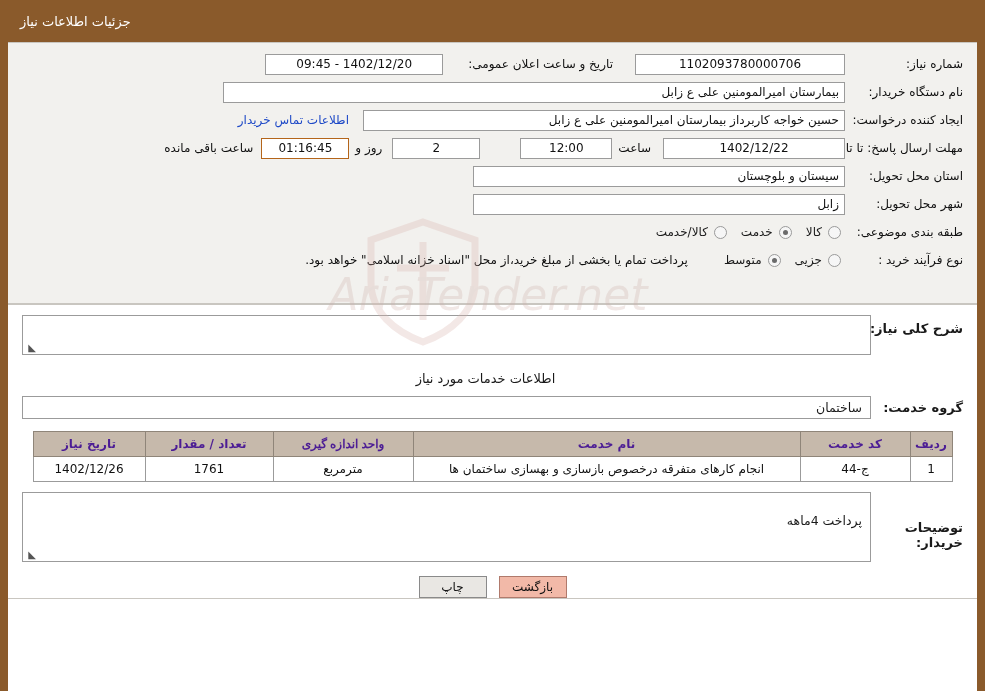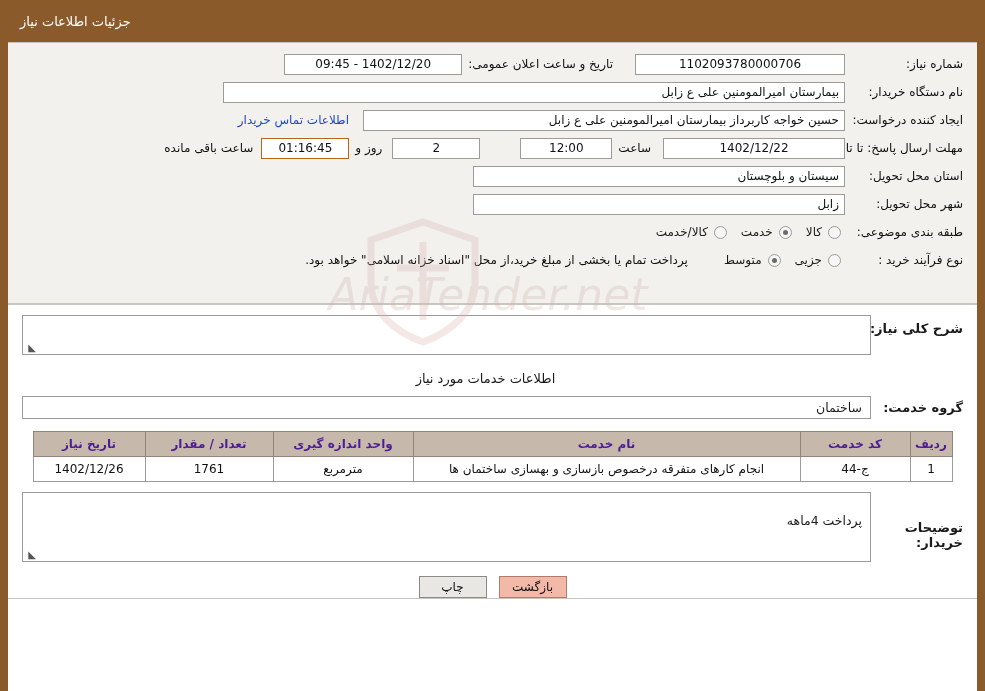--- a/index.html
+++ b/index.html
@@ -225,21 +225,21 @@
       </g>
       <text x="275" y="92" font-family="DejaVu Sans, sans-serif" font-size="44" font-style="italic" fill="#cfb2ac" text-anchor="middle" opacity="0.95">AriaTender.net</text>
     </svg>
   </div>
 
   <div class="panel panel-top">
 
     <div class="frow">
       <div class="lbl lbl-main">شماره نیاز:</div>
       <div class="txt" style="width:210px;">1102093780000706</div>
-      <div class="lbl" style="margin-right:22px;">تاریخ و ساعت اعلان عمومی:</div>
+      <div class="lbl" style="margin-right:22px;margin-left:19px;">تاریخ و ساعت اعلان عمومی:</div>
       <div class="txt ltr" style="width:178px;">09:45 - 1402/12/20</div>
     </div>
 
     <div class="frow">
       <div class="lbl lbl-main">نام دستگاه خریدار:</div>
       <div class="txt right" style="width:622px;">بیمارستان امیرالمومنین علی  ع  زابل</div>
     </div>
 
     <div class="frow">
       <div class="lbl lbl-main">ایجاد کننده درخواست:</div>
@@ -309,21 +309,21 @@
       <div class="svc-label">گروه خدمت:</div>
       <div class="svc-box">ساختمان</div>
     </div>
 
     <table class="grid">
       <thead>
         <tr>
           <th style="width:42px;margin-left:24px;">ردیف</th>
           <th style="width:110px;">کد خدمت</th>
           <th>نام خدمت</th>
-          <th style="width:140px;">واحد اندازه گیری</th>
+          <th style="width:140px;font-family:Liberation Serif, serif;">واحد اندازه گیری</th>
           <th style="width:128px;">تعداد / مقدار</th>
           <th style="width:112px;">تاریخ نیاز</th>
         </tr>
       </thead>
       <tbody>
         <tr>
           <td>1</td>
           <td>ج-44</td>
           <td>انجام کارهای متفرقه درخصوص بازسازی و بهسازی ساختمان ها</td>
           <td>مترمربع</td>

